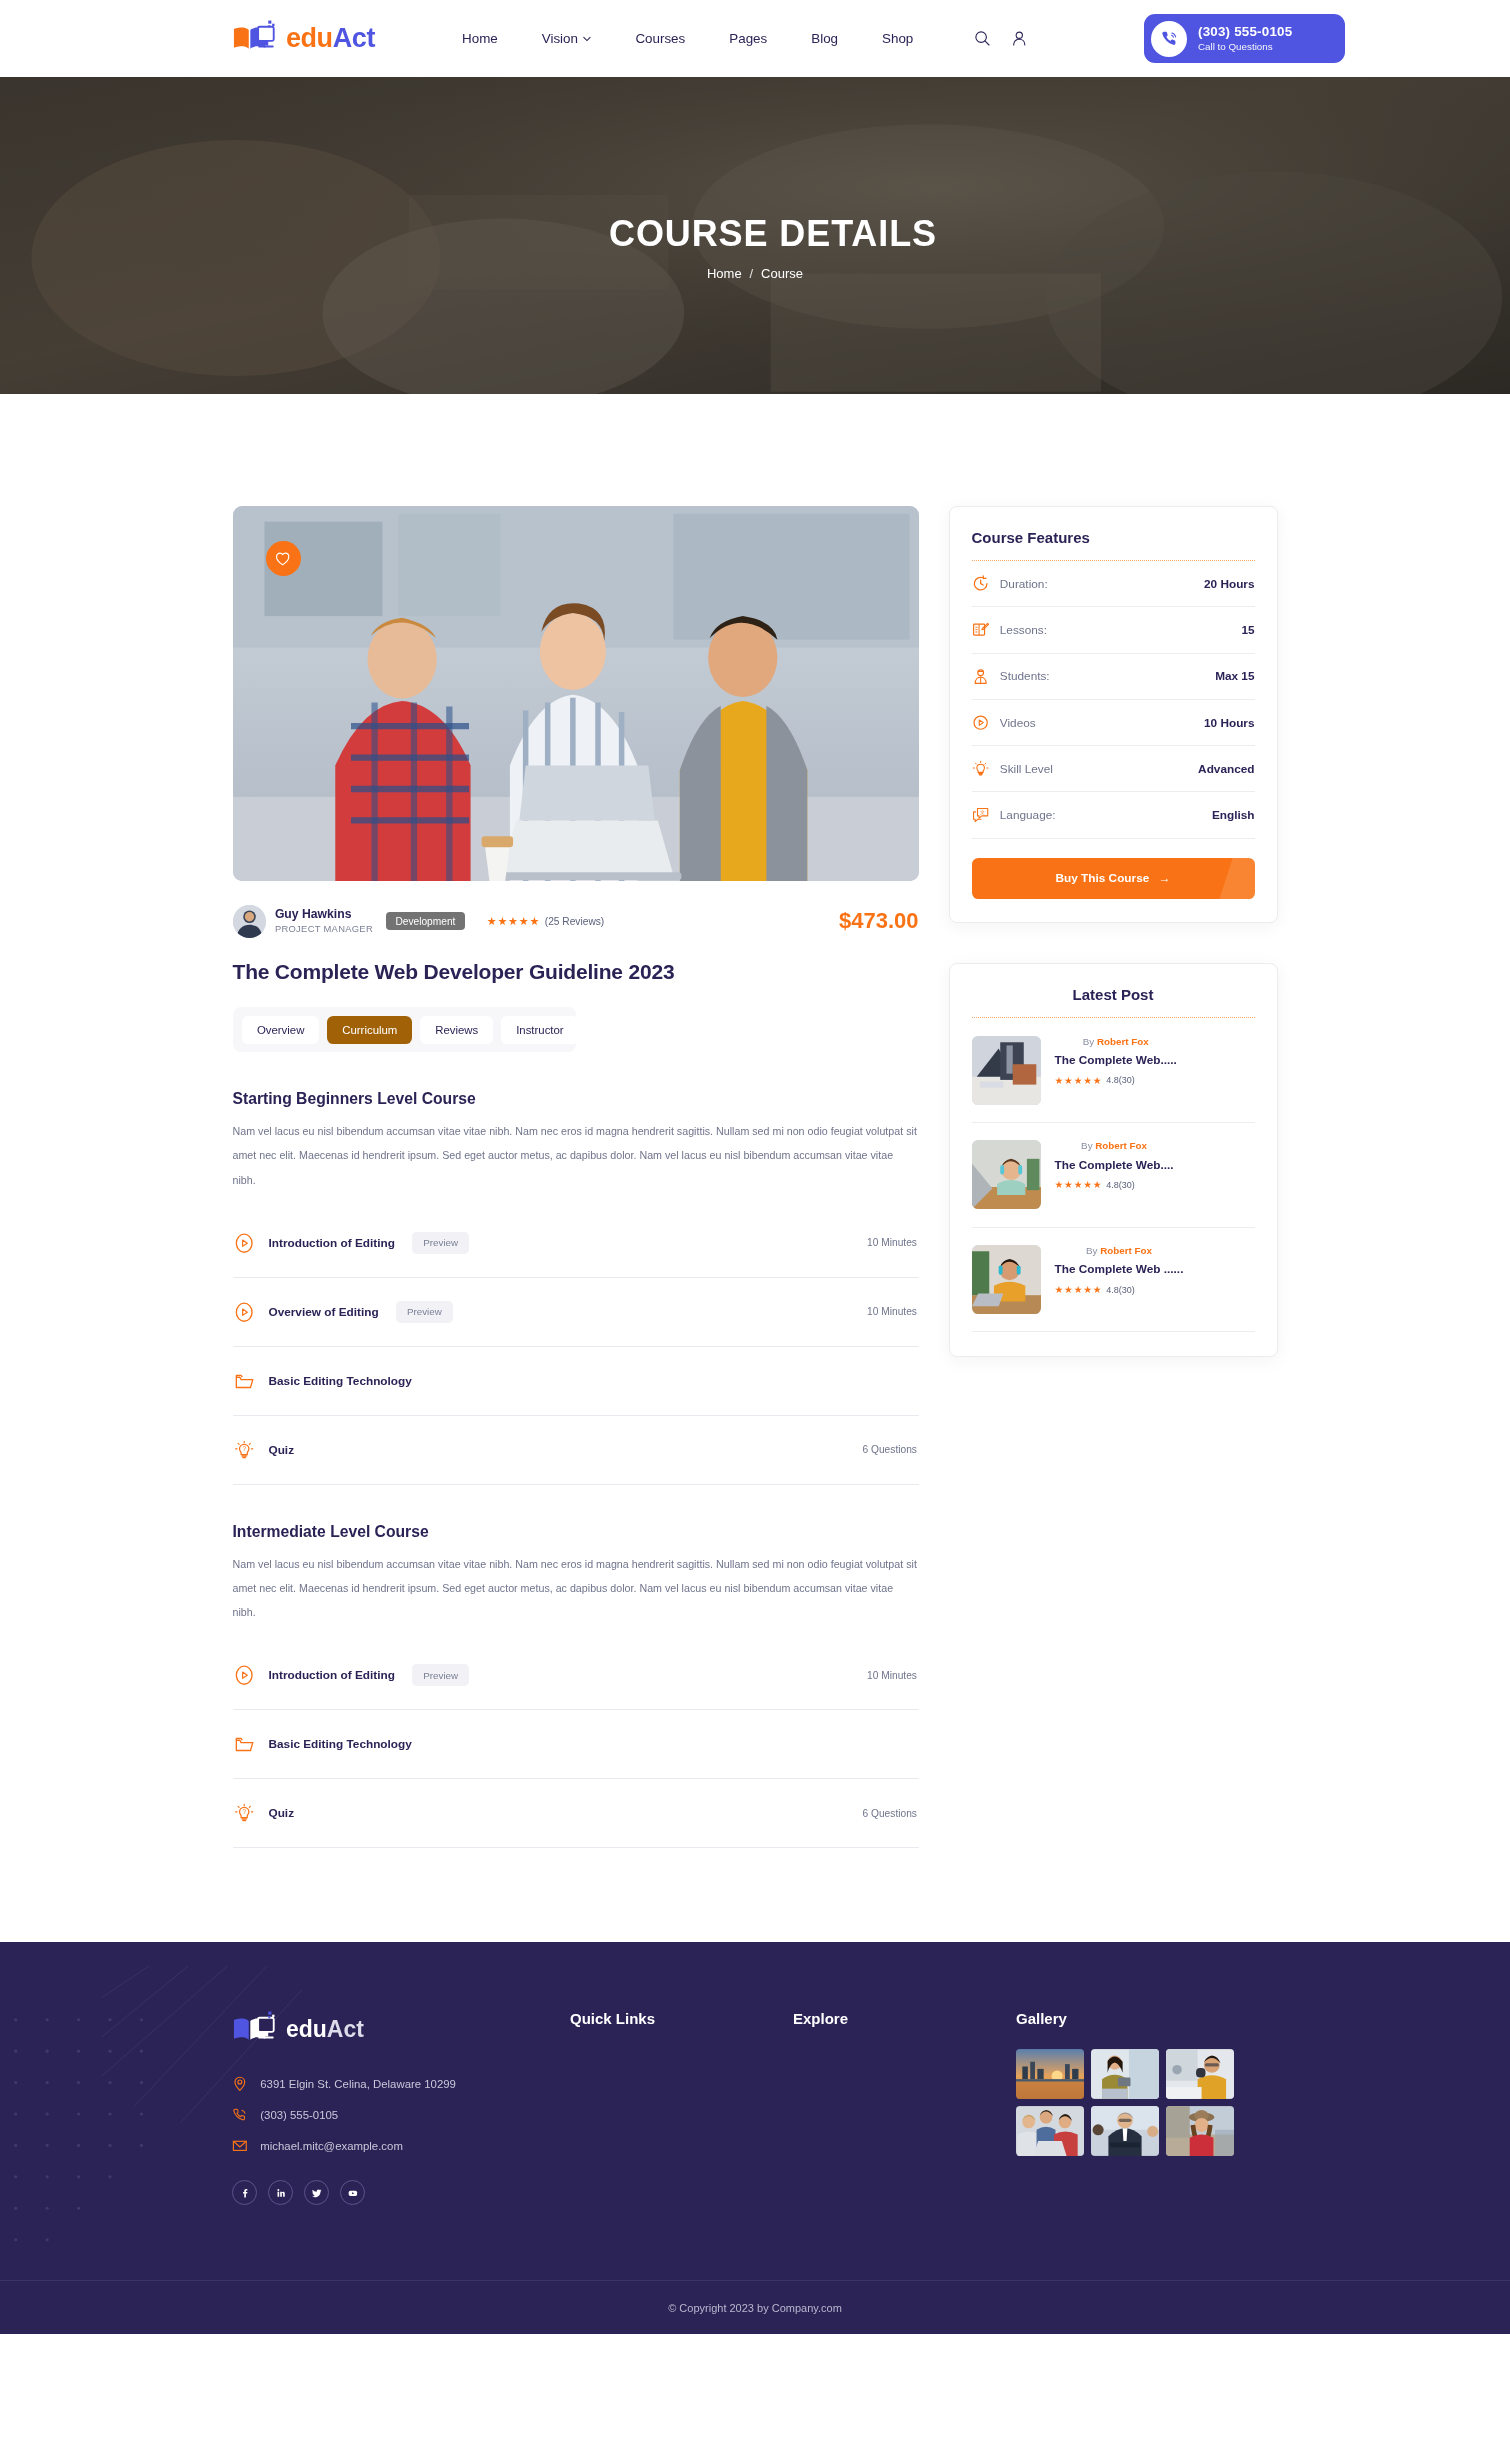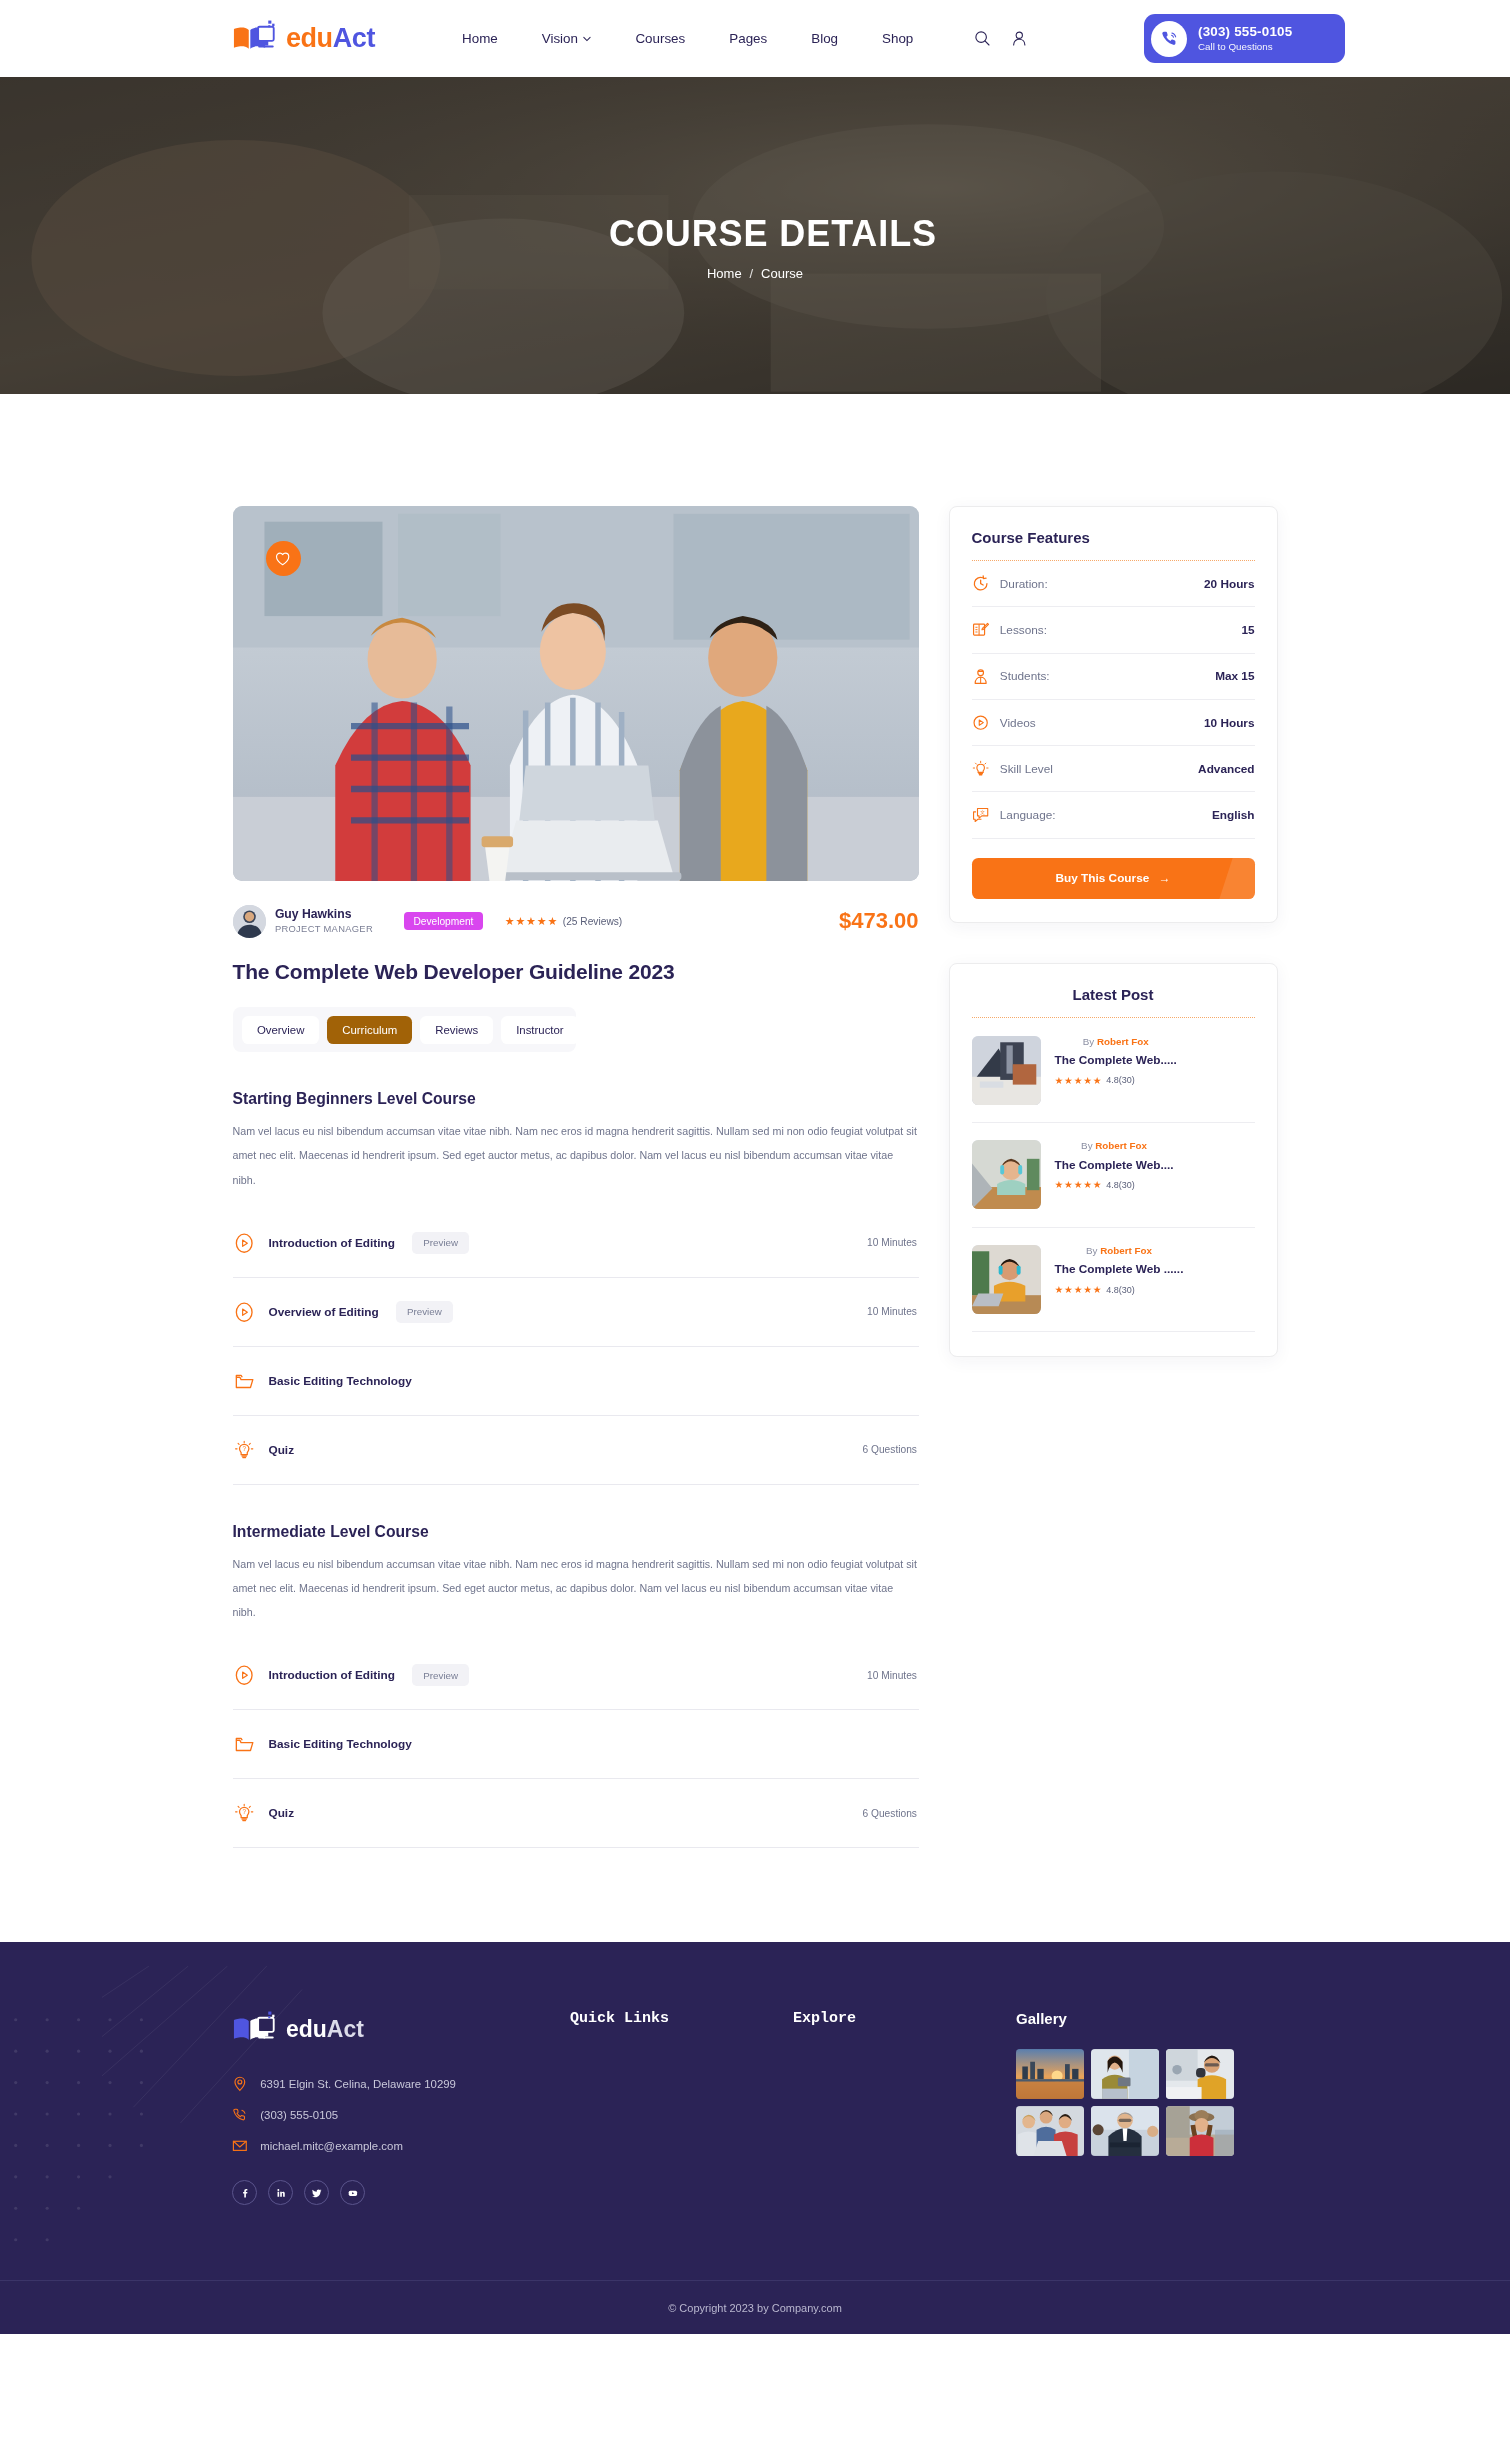--- a/index.html
+++ b/index.html
@@ -125,22 +125,22 @@
     display: flex; align-items: center; margin-top: 23.6px;
   }
   .author { display: flex; align-items: center; gap: 9.4px; }
   .avatar {
     width: 33px; height: 33px; border-radius: 50%; overflow: hidden;
     background: #cfd3de; flex: 0 0 33px; position: relative;
   }
   .author-name { font-size: 12.2px; font-weight: 700; color:#2b2356; line-height:1.25; }
   .author-role { font-size: 9.4px; color:#7b7f95; letter-spacing: 0.3px; line-height:1.3; margin-top:1.6px;}
   .cat-badge {
-    margin-left: 31px;
-    background: #d946ef; color: #fff; font-size: 10.2px; font-weight: 500;
+    margin-left: 13px;
+    background: #737373; color: #fff; font-size: 10.2px; font-weight: 500;
     padding: 3.9px 9.4px; border-radius: 3.9px; white-space: nowrap;
   }
   .rating { margin-left: 22px; display: flex; align-items: center; gap: 3.1px; }
   .stars { color: #f97316; font-size: 11px; letter-spacing: 0.8px; }
   .rev-count { font-size: 10.2px; color: #5b607a; margin-left: 1.6px; }
   .price { margin-left: auto; font-size: 22px; font-weight: 700; color: #f97316; }
 
   .course-title {
     font-size: 21px; font-weight: 700; color: #2b2356; margin-top: 22px;
     letter-spacing: -0.2px;
@@ -265,21 +265,21 @@
   .f-ct { display: flex; align-items: center; gap: 12.6px; text-align: right; }
   .f-ct-icon { width: 15.7px; height: 15.7px; flex:0 0 15.7px; display:block; }
   .f-ct-text { color: #c9c8da; font-size: 11.4px; }
   .f-social { margin-top: 27px; display: flex; gap: 11px; }
   .soc {
     width: 25px; height: 25px; border-radius: 50%;
     border: 0.8px solid #5a548c;
     display: flex; align-items: center; justify-content: center;
     cursor: pointer;
   }
-  .f-col { width: 223px; font-family: Liberation Mono, monospace; }
+  .f-col { width: 223px; }
   .f-col.explore { width: 223px; }
   .f-title { color: #fff; font-size: 15px; font-weight: 700; }
   .f-links { margin-top: 23.6px; display: flex; flex-direction: column; gap: 12.6px; }
   .f-links a { color: #bdbbd3; font-size: 11.4px; text-decoration: none; }
   .f-gallery { width: 236px; }
   .gal-grid {
     margin-top: 22px;
     display: grid; grid-template-columns: repeat(3, 68px);
     gap: 7px;
   }

